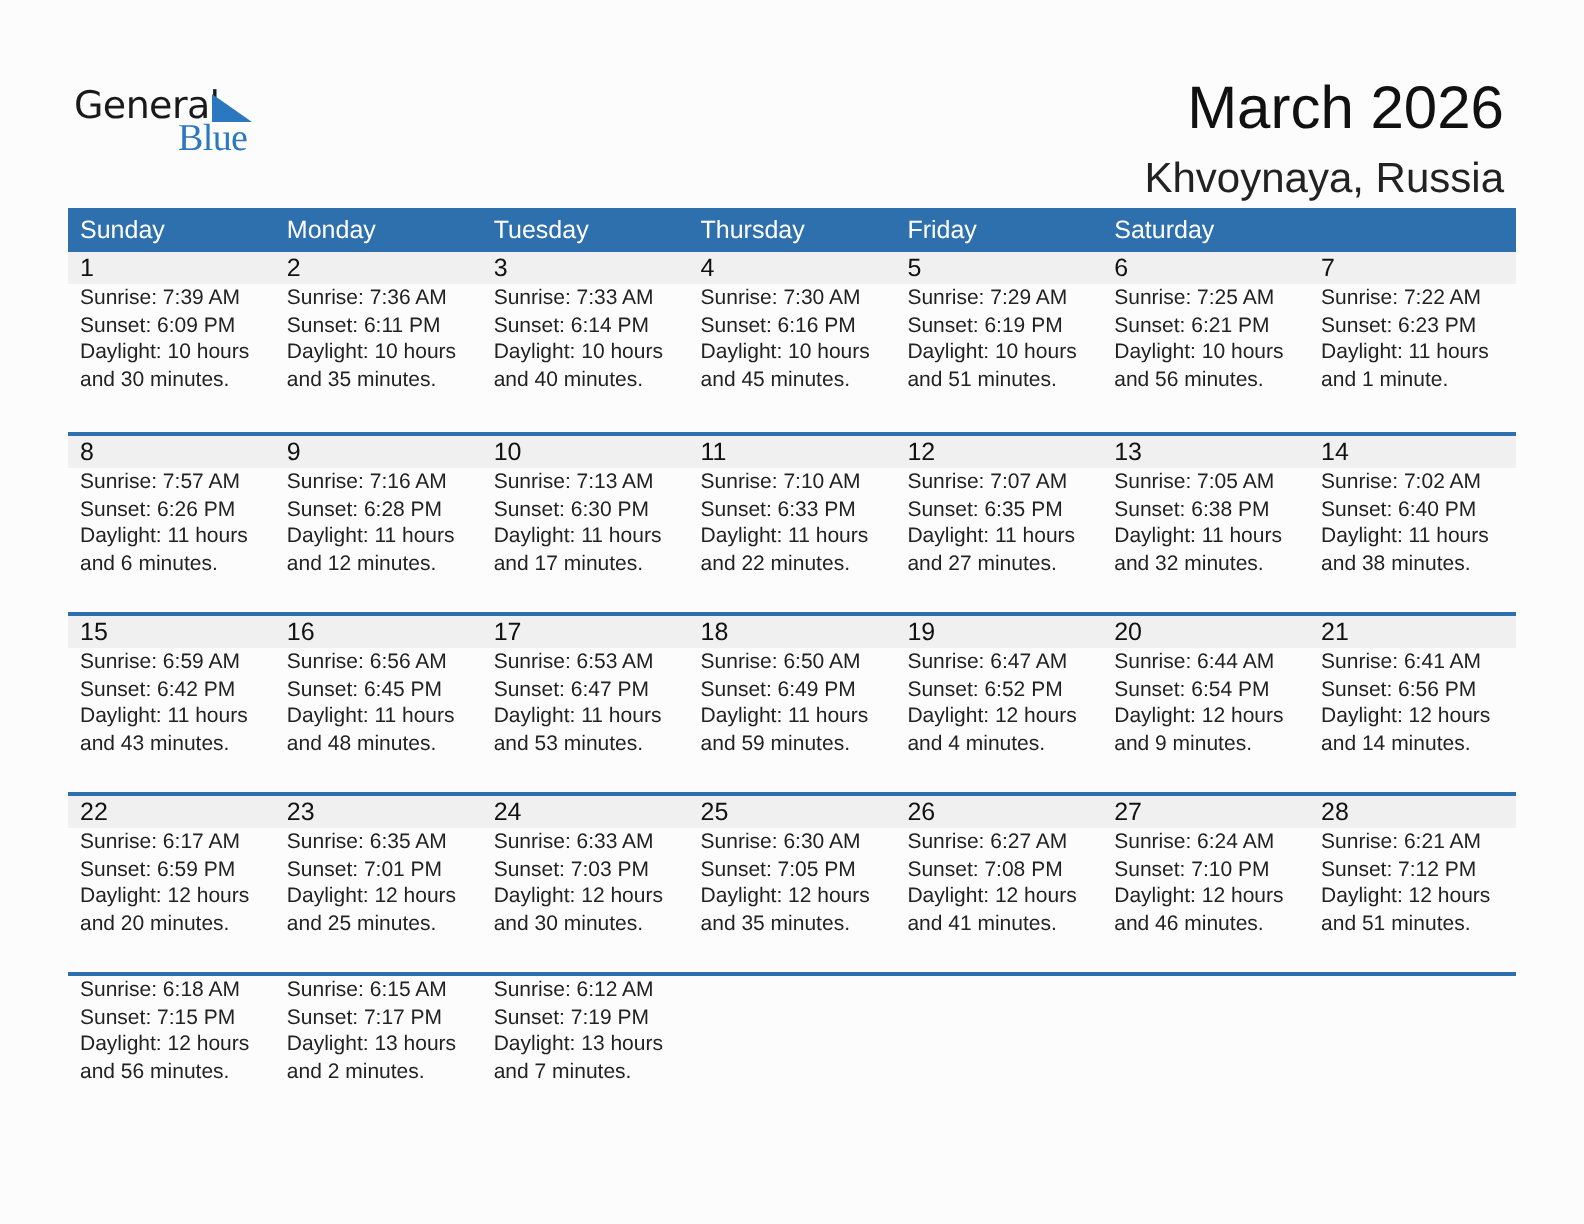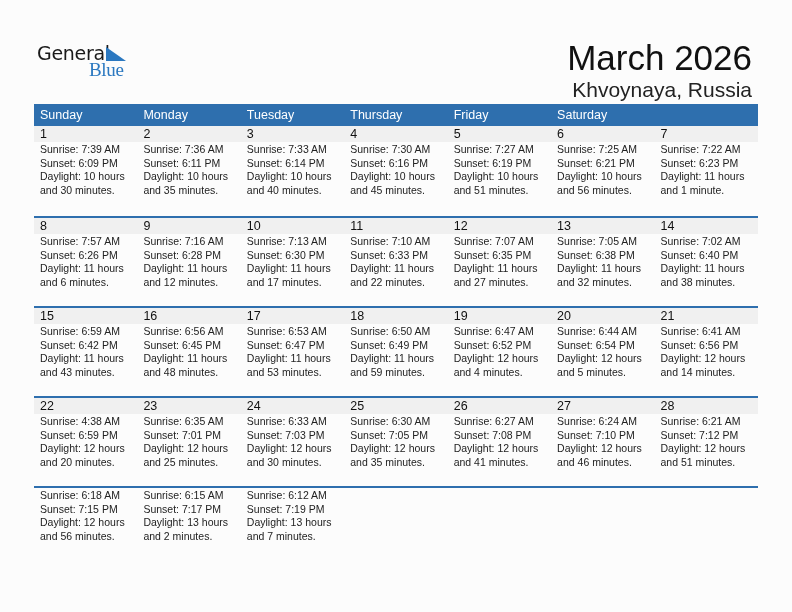--- a/index.html
+++ b/index.html
@@ -1,21 +1,21 @@
 <!DOCTYPE html>
 <html><head>
 <meta charset="utf-8">
 <style>
   html, body { margin:0; padding:0; background:#fcfcfc; }
   body { width:792px; height:612px; position:relative; overflow:hidden; font-family:"Liberation Sans", sans-serif; color:#222; }
   .logo { position:absolute; left:37px; top:42px; width:100px; height:40px;text-align:center; }
   .logo .general { position:absolute; left:0; top:0; font-size:19px; color:#1a1a1a; letter-spacing:-0.3px; font-family:"DejaVu Sans", sans-serif; }
   .logo .blue { position:absolute; left:52px; top:17px; font-size:19px; color:#2b78c0; letter-spacing:-0.3px; font-family:Liberation Serif, serif; }
   .logo .tri { position:absolute; left:69px; top:5px; width:0; height:0; border-left:20px solid #2b78c0; border-top:14px solid transparent; }
-  .title { position:absolute; right:40px; top:38px; font-size:35px; color:#111; }
+  .title { position:absolute; right:40px; top:38px; font-size:30px; color:#111; }
   .location { position:absolute; right:40px; top:78px; font-size:21px; color:#222; }
   .cal { position:absolute; left:34px; top:104px; width:724px; }
   .hdr { display:flex; height:22px; background:#2e6fae; }
   .hdr div { width:103.43px; color:#fff; font-size:12.5px; line-height:22px; padding-left:6px; box-sizing:border-box; }
   .week { height:90px; border-top:0; position:relative; }
   .week.bordered { border-top:2px solid #2e6fae; height:88px; }
   .daterow { display:flex; height:16px; background:#f0f0f0; }
   .daterow div { width:103.43px; font-size:12.5px; line-height:16px; padding-left:6px; box-sizing:border-box; color:#111; }
   .inforow { display:flex; }
   .inforow .cell { width:103.43px; padding-left:6px; box-sizing:border-box; font-size:10.5px; line-height:13.6px; color:#222; padding-top:1px; }
@@ -72,21 +72,21 @@
             <div>Daylight: 10 hours</div>
             <div>and 40 minutes.</div>
           </div>
           <div class="cell">
             <div>Sunrise: 7:30 AM</div>
             <div>Sunset: 6:16 PM</div>
             <div>Daylight: 10 hours</div>
             <div>and 45 minutes.</div>
           </div>
           <div class="cell">
-            <div>Sunrise: 7:27 AM</div>
+            <div>Sunrise: 7:29 AM</div>
             <div>Sunset: 6:19 PM</div>
             <div>Daylight: 10 hours</div>
             <div>and 51 minutes.</div>
           </div>
           <div class="cell">
             <div>Sunrise: 7:25 AM</div>
             <div>Sunset: 6:21 PM</div>
             <div>Daylight: 10 hours</div>
             <div>and 56 minutes.</div>
           </div>
@@ -191,21 +191,21 @@
           <div class="cell">
             <div>Sunrise: 6:47 AM</div>
             <div>Sunset: 6:52 PM</div>
             <div>Daylight: 12 hours</div>
             <div>and 4 minutes.</div>
           </div>
           <div class="cell">
             <div>Sunrise: 6:44 AM</div>
             <div>Sunset: 6:54 PM</div>
             <div>Daylight: 12 hours</div>
-            <div>and 5 minutes.</div>
+            <div>and 9 minutes.</div>
           </div>
           <div class="cell">
             <div>Sunrise: 6:41 AM</div>
             <div>Sunset: 6:56 PM</div>
             <div>Daylight: 12 hours</div>
             <div>and 14 minutes.</div>
           </div>
         </div>
       </div>
       <div class="week bordered">
@@ -213,21 +213,21 @@
           <div>22</div>
           <div>23</div>
           <div>24</div>
           <div>25</div>
           <div>26</div>
           <div>27</div>
           <div>28</div>
         </div>
         <div class="inforow">
           <div class="cell">
-            <div>Sunrise: 4:38 AM</div>
+            <div>Sunrise: 6:17 AM</div>
             <div>Sunset: 6:59 PM</div>
             <div>Daylight: 12 hours</div>
             <div>and 20 minutes.</div>
           </div>
           <div class="cell">
             <div>Sunrise: 6:35 AM</div>
             <div>Sunset: 7:01 PM</div>
             <div>Daylight: 12 hours</div>
             <div>and 25 minutes.</div>
           </div>

